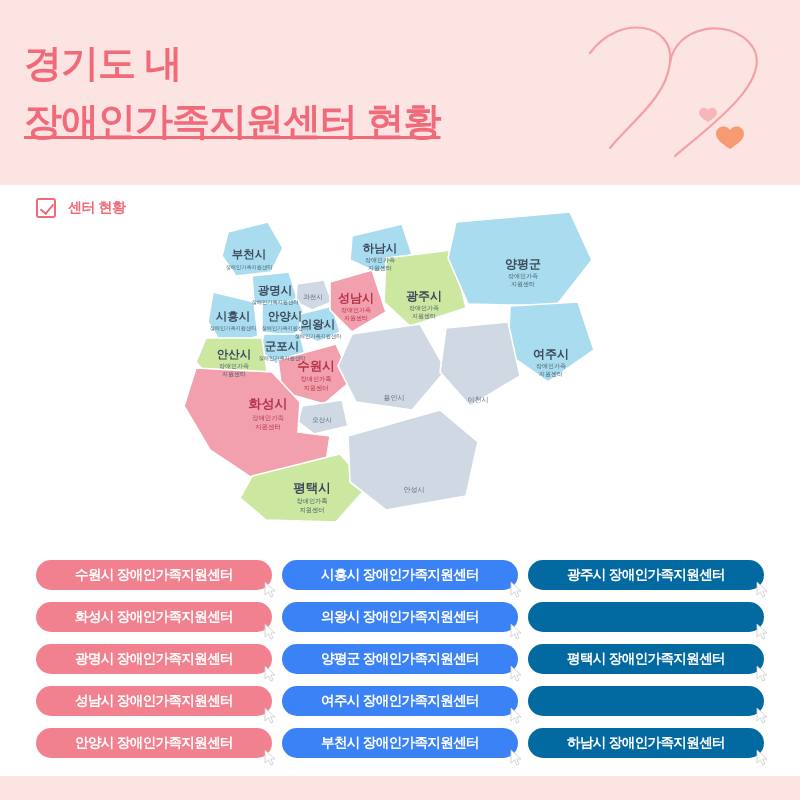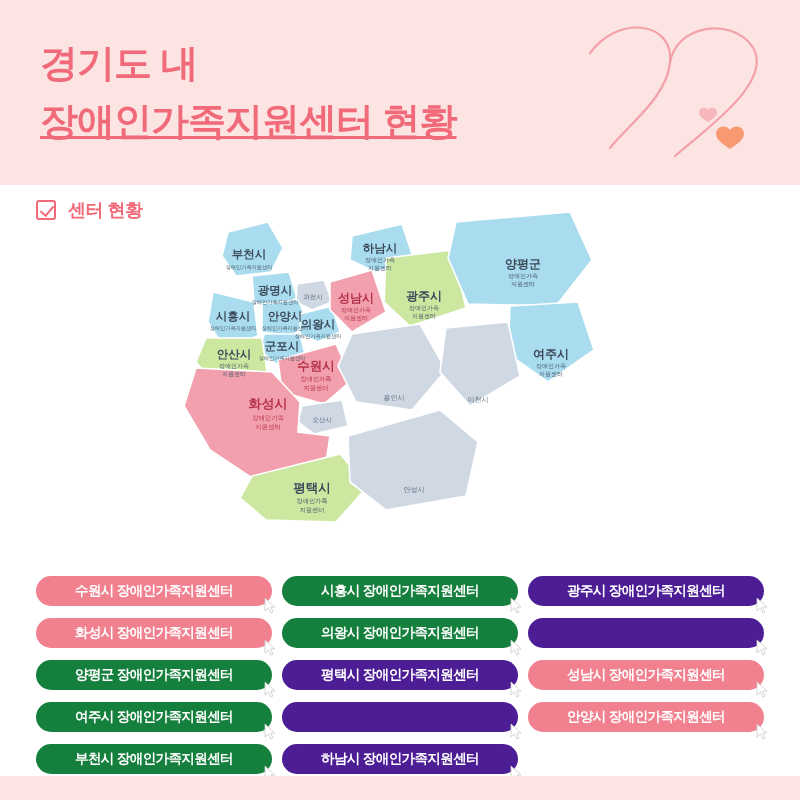--- a/index.html
+++ b/index.html
@@ -9,21 +9,21 @@
     font-family:"Liberation Sans","DejaVu Sans",sans-serif;
     overflow:hidden;
     position:relative;
   }
   
   .header{
     position:relative;
     width:800px;height:185px;
     background:#fce4e2;
     box-sizing:border-box;
-    padding:38px 0 0 40px;
+    padding:38px 0 0 24px;
   }
   .header h1{
     margin:0;
     font-size:38px;
     line-height:50px;
     font-weight:bold;
     color:#f16a7a;
     letter-spacing:-1px;
   }
   .header h1 .l2{display:block;margin-top:8px;text-decoration:underline;}
@@ -47,21 +47,21 @@
   }
   .chk:after{
     content:"";
     position:absolute;left:5px;top:1px;
     width:6px;height:11px;
     border-right:2.5px solid #f16a7a;
     border-bottom:2.5px solid #f16a7a;
     transform:rotate(40deg);
   }
   .section-label .txt{
-    color:#f16a7a;font-size:18px;font-weight:bold;letter-spacing:-0.5px;
+    color:#f16a7a;font-size:14px;font-weight:bold;letter-spacing:-0.5px;
   }
   
   .map-wrap{
     position:absolute;
     left:0;top:210px;
     width:681px;height:340px;text-align:center;
   }
   .map-wrap svg{display:block;}
   .maplabel{font-family:"Liberation Sans","DejaVu Sans",sans-serif;}
   
@@ -75,25 +75,24 @@
     gap:12px 10px;
   }
   .chip{
     position:relative;
     border-radius:16px;
     height:30px;
     display:flex;align-items:center;justify-content:center;
     font-size:13.5px;font-weight:bold;letter-spacing:-0.6px;
     color:#fff;
     box-sizing:border-box;
-    margin-top:16px;
   }
   .chip.pink{background:#f2818f;}
-  .chip.cyan{background:#15803d;}
-  .chip.green{background:#4c1d95;}
+  .chip.cyan{background:#3b82f6;}
+  .chip.green{background:#0369a1;}
   .cursor{
     position:absolute;
     right:-6px;bottom:-9px;
     width:14px;height:18px;
     pointer-events:none;
   }
   .footer-strip{
     position:absolute;left:0;bottom:0;width:800px;height:24px;background:#fce4e2;
   }
 </style>
@@ -264,20 +263,26 @@
     <svg class="cursor" viewBox="0 0 14 18">
         <path d="M1 1 L1 14 L4.5 10.8 L6.8 16 L9 15 L6.8 10 L11 10 Z" fill="#ffffff" stroke="#c9c9c9" stroke-width="0.8"></path>
       </svg>
   </div>
   <div class="chip green">
     <svg class="cursor" viewBox="0 0 14 18">
         <path d="M1 1 L1 14 L4.5 10.8 L6.8 16 L9 15 L6.8 10 L11 10 Z" fill="#ffffff" stroke="#c9c9c9" stroke-width="0.8"></path>
       </svg>
   </div>
 
+  <div class="chip pink">
+    <span>광명시 장애인가족지원센터</span>
+    <svg class="cursor" viewBox="0 0 14 18">
+        <path d="M1 1 L1 14 L4.5 10.8 L6.8 16 L9 15 L6.8 10 L11 10 Z" fill="#ffffff" stroke="#c9c9c9" stroke-width="0.8"></path>
+      </svg>
+  </div>
   <div class="chip cyan">
     <span>양평군 장애인가족지원센터</span>
     <svg class="cursor" viewBox="0 0 14 18">
         <path d="M1 1 L1 14 L4.5 10.8 L6.8 16 L9 15 L6.8 10 L11 10 Z" fill="#ffffff" stroke="#c9c9c9" stroke-width="0.8"></path>
       </svg>
   </div>
   <div class="chip green">
     <span>평택시 장애인가족지원센터</span>
     <svg class="cursor" viewBox="0 0 14 18">
         <path d="M1 1 L1 14 L4.5 10.8 L6.8 16 L9 15 L6.8 10 L11 10 Z" fill="#ffffff" stroke="#c9c9c9" stroke-width="0.8"></path>

